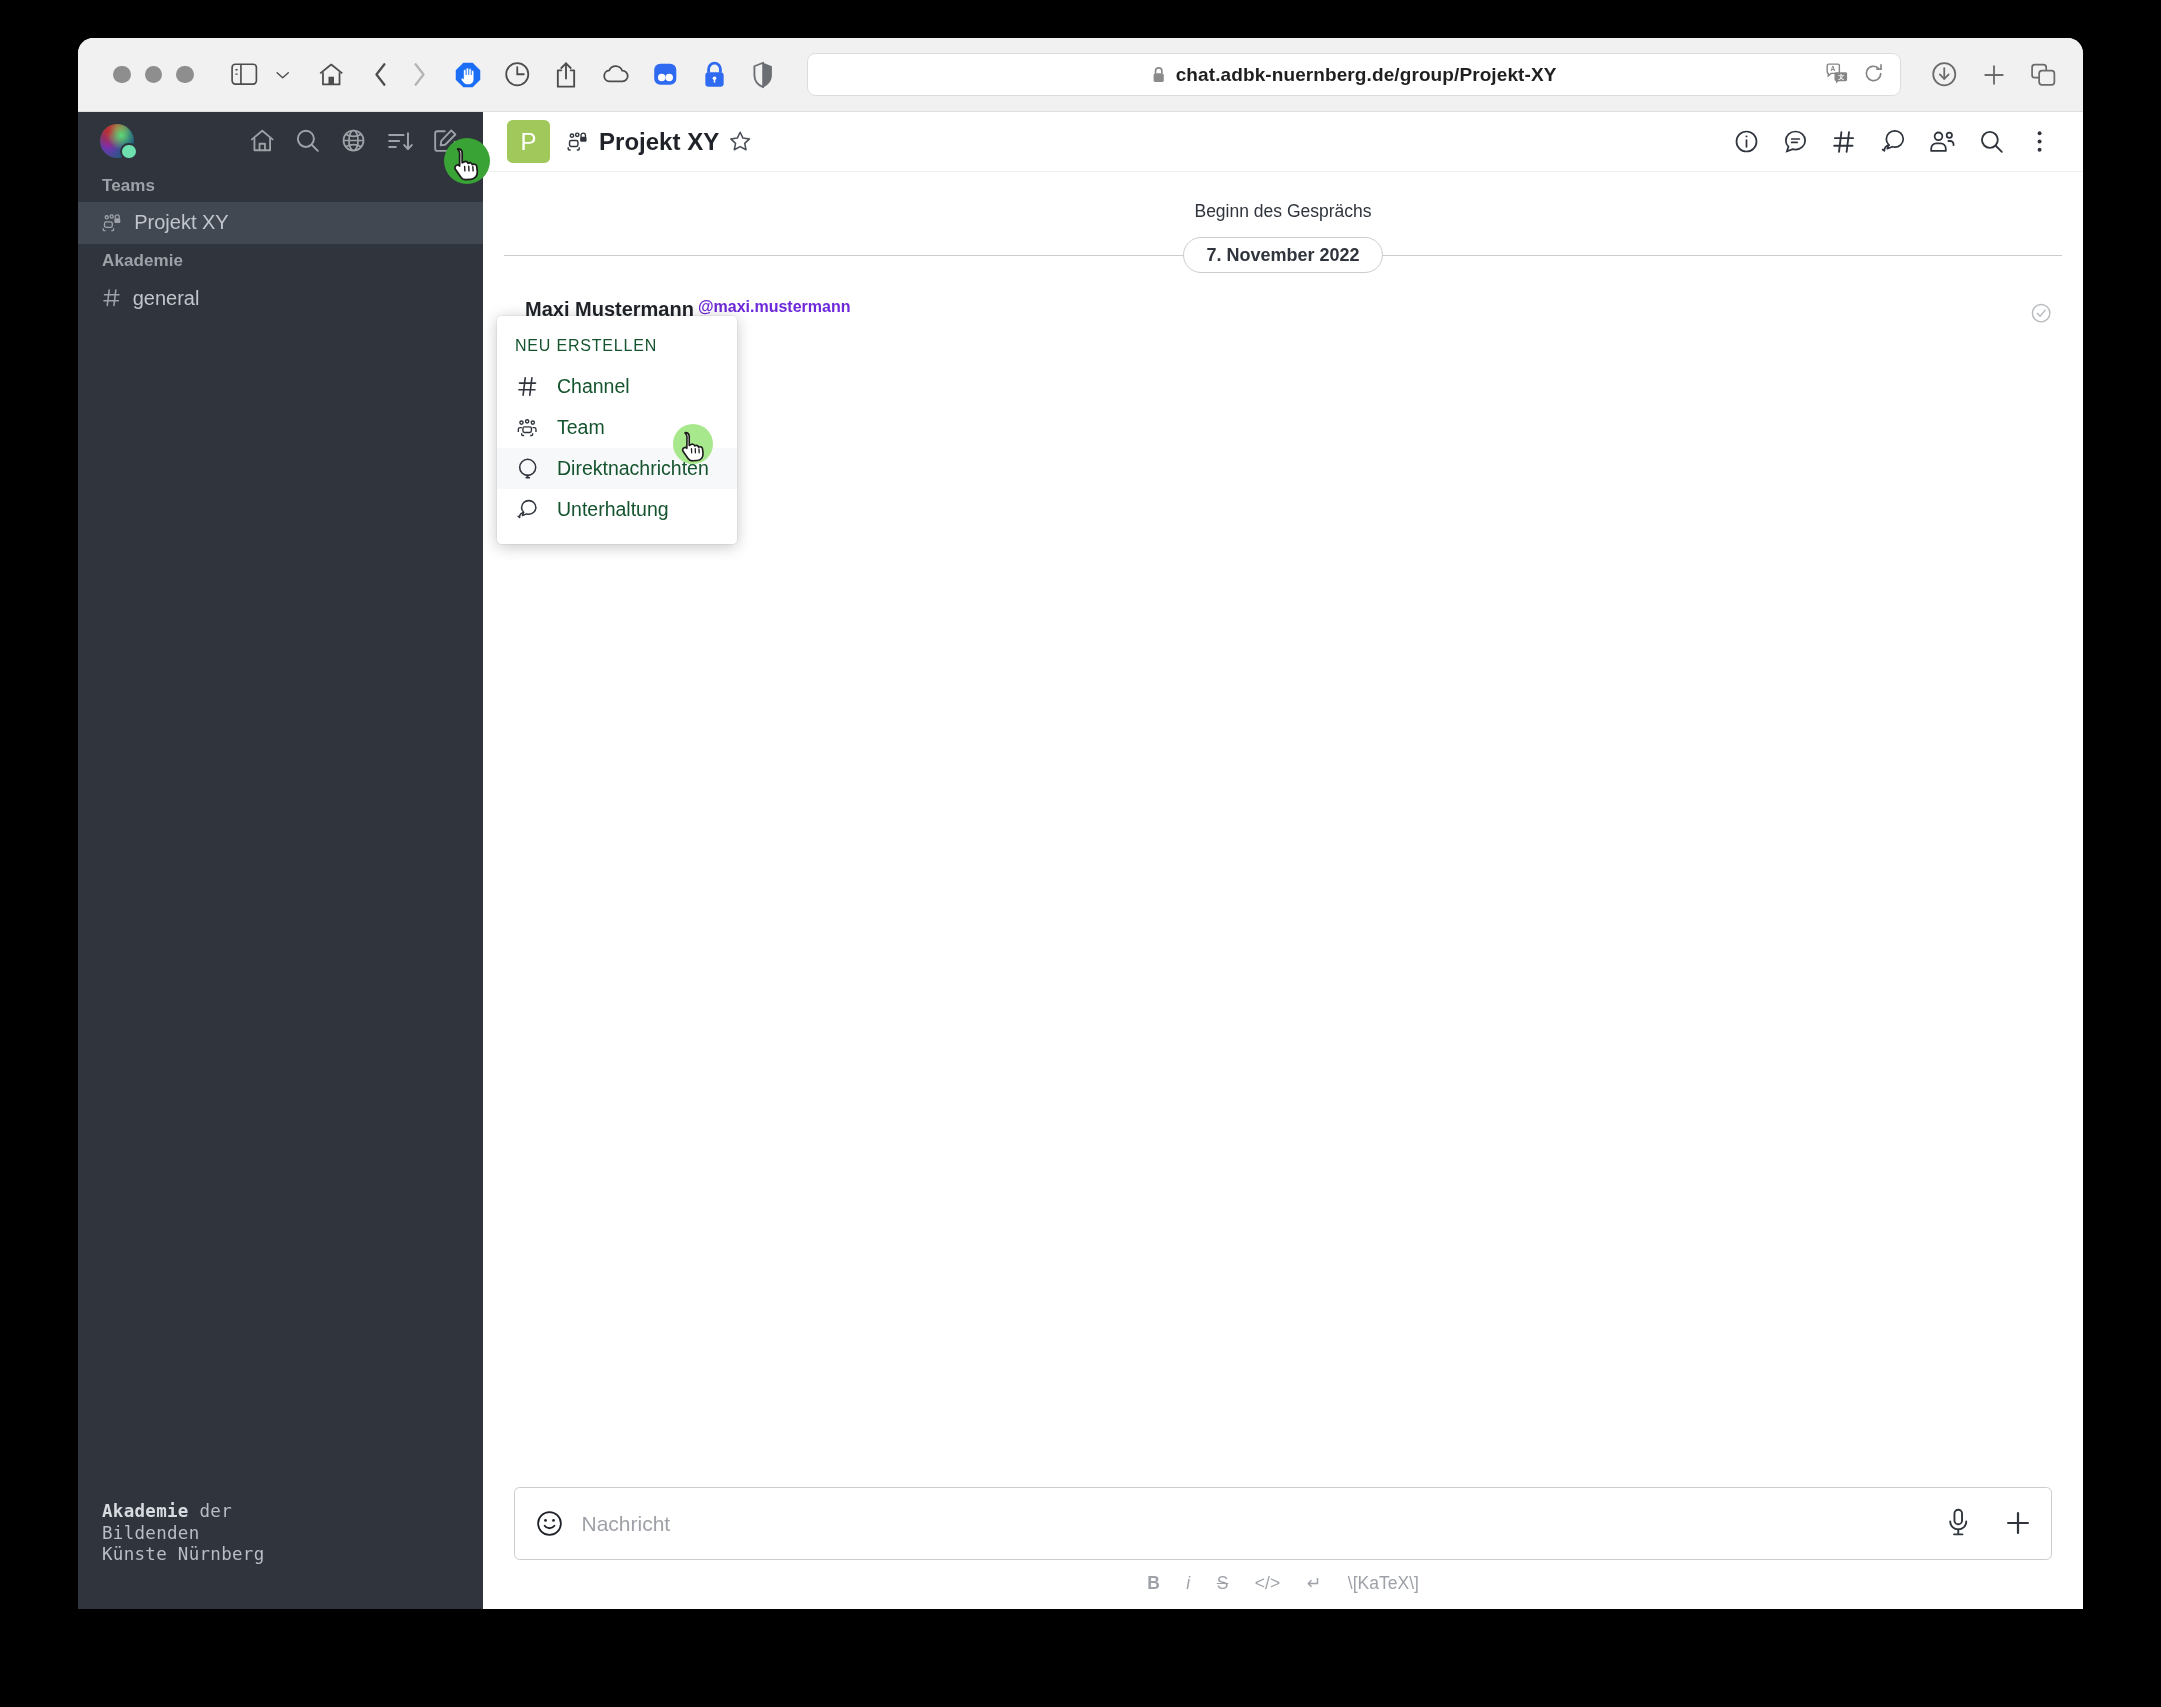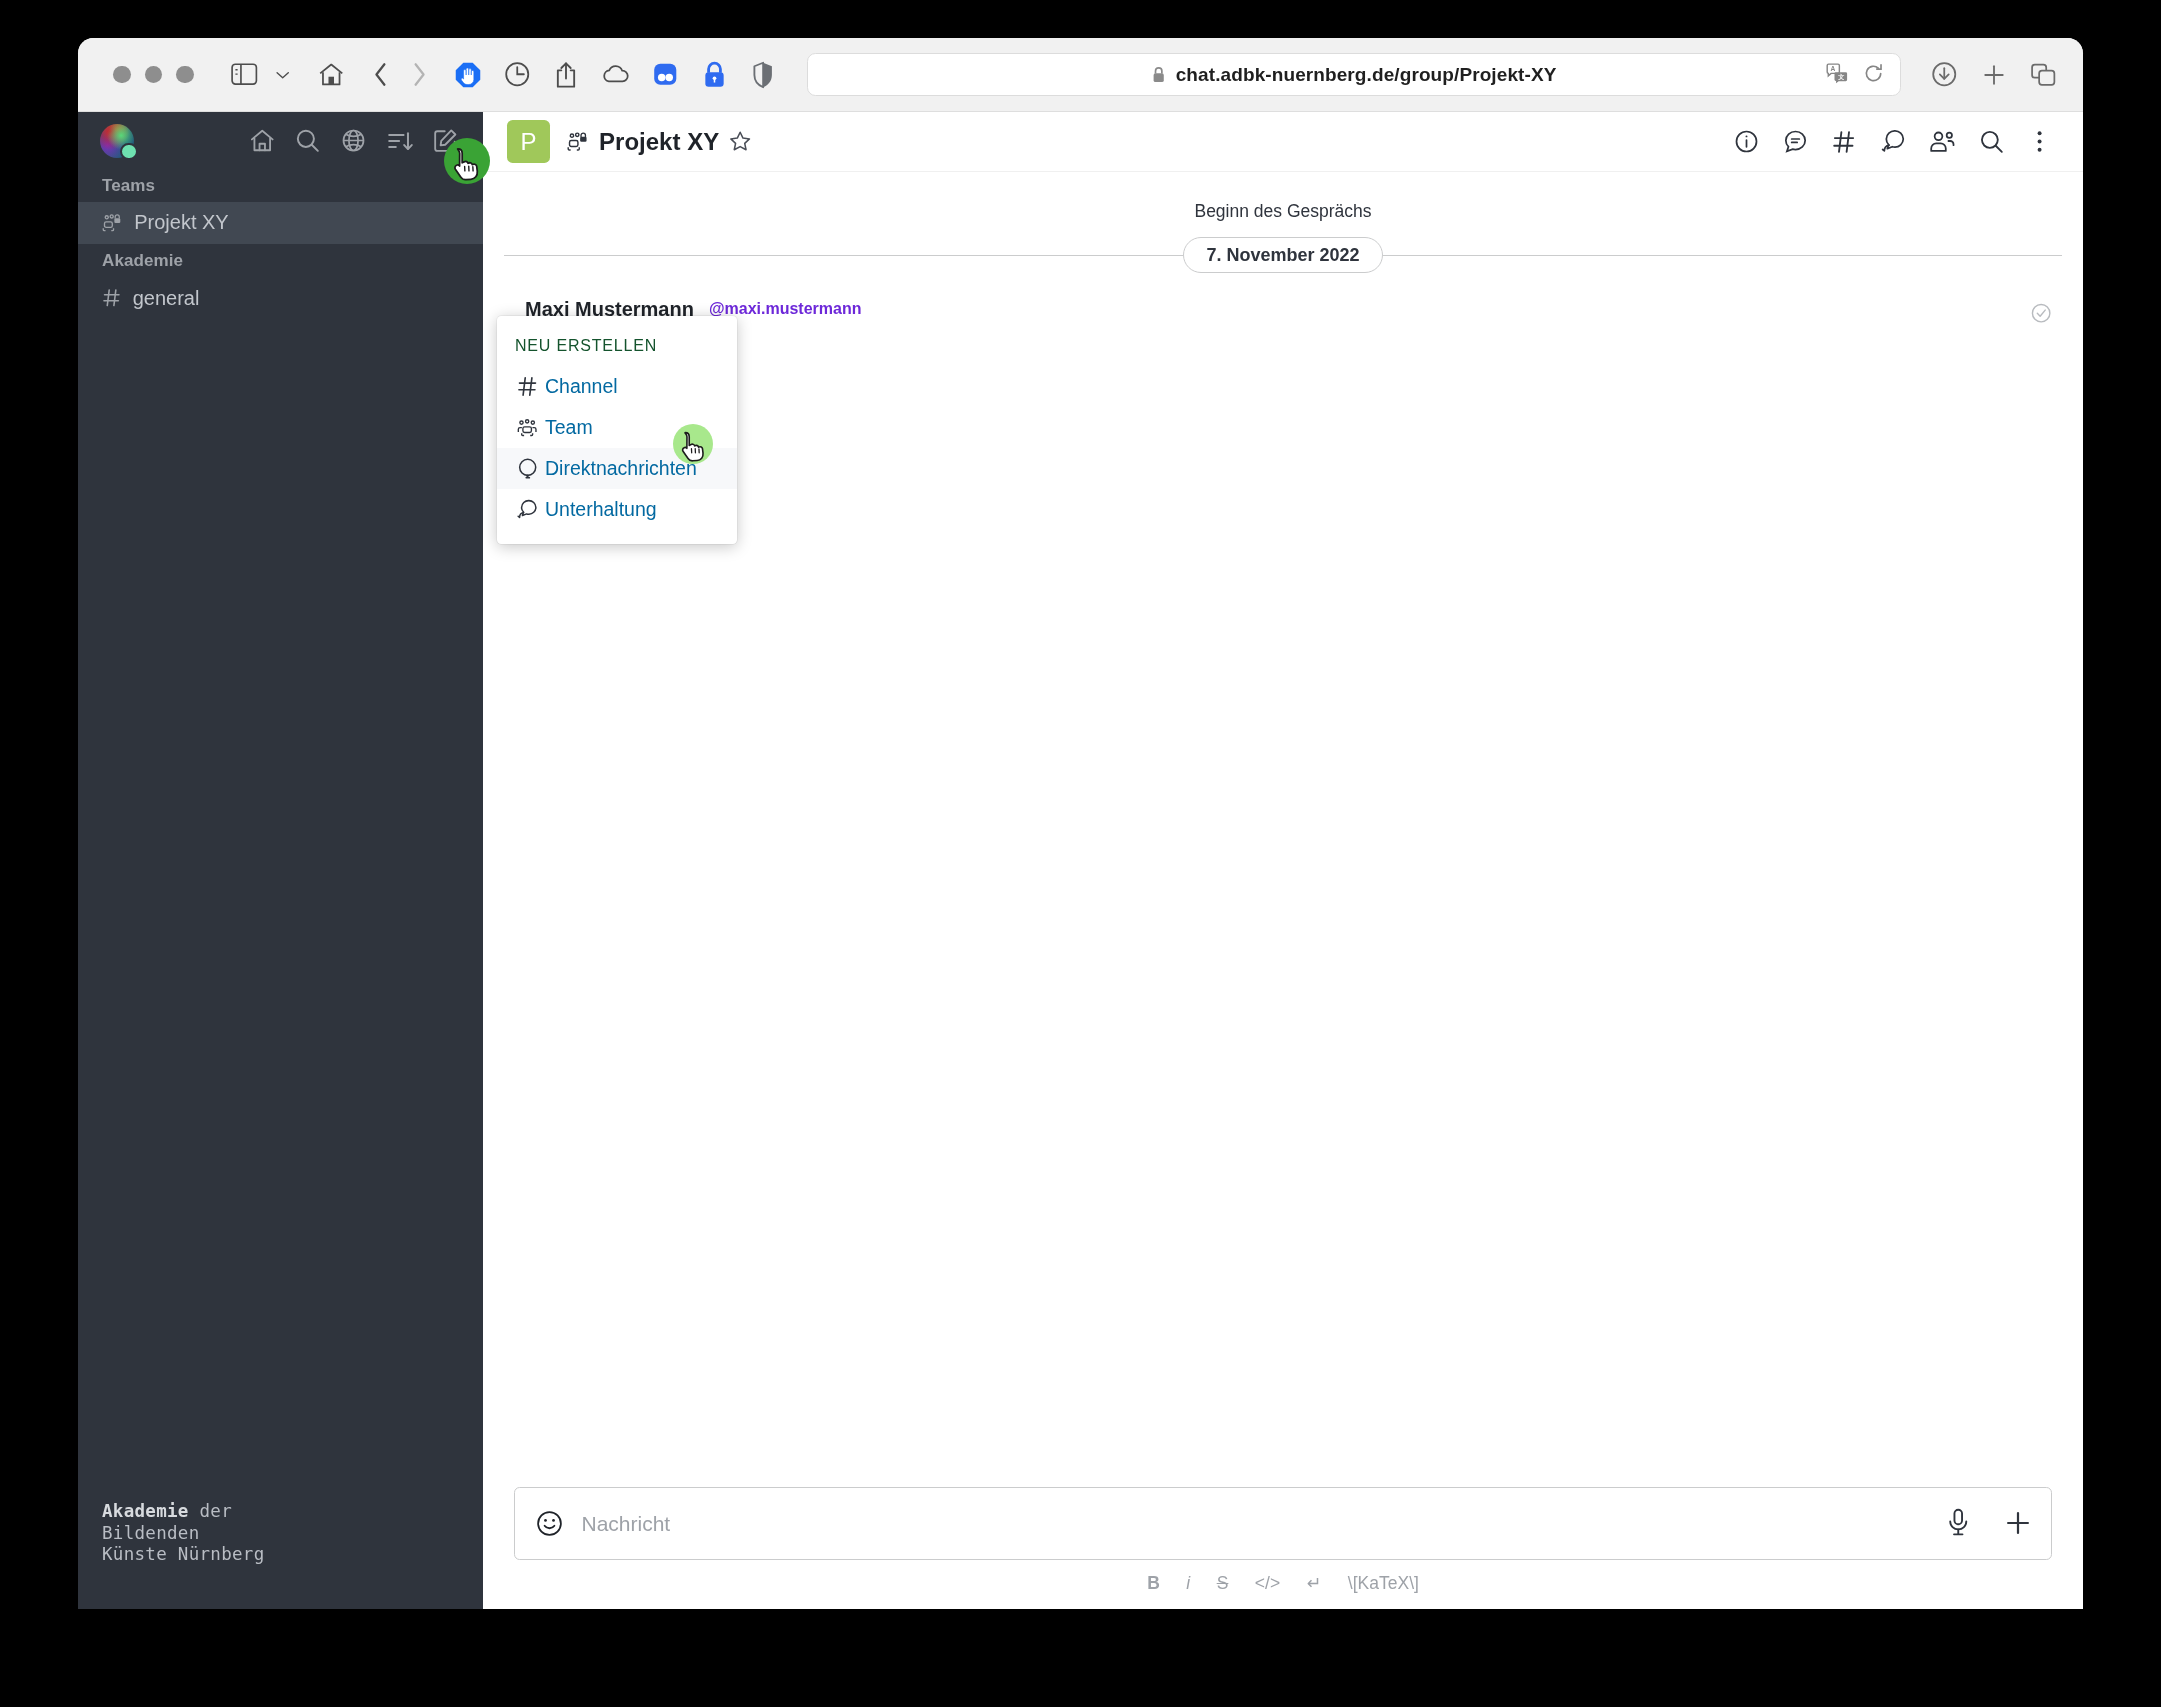--- a/index.html
+++ b/index.html
@@ -173,24 +173,24 @@
   }
   .dropdown-header {
     font-size: 16px;
     color: #14532d;
     letter-spacing: 0.8px;
     padding: 11.2px 18px 11.2px 18px;
   }
   .dropdown-item {
     display: flex;
     align-items: center;
-    gap: 6px;
+    gap: 18px;
     padding: 9px 18px;
     font-size: 19.5px;
-    color: #0369a1;
+    color: #14532d;
   }
   .dropdown-item.active { background: #f7f8fa; }
   .dd-icon { display: flex; align-items: center; justify-content: center; width: 24px; color: #2f343d; }
 
   
   .main { flex: 1; display: flex; flex-direction: column; background: #ffffff; min-width: 0; }
 
   .chat-header {
     height: 60px;
     display: flex;
@@ -240,21 +240,21 @@
     background: #ffffff;
     white-space: nowrap;
   }
   .message-row {
     display: flex;
     align-items: flex-start;
     padding: 25px 31px 0 42px;
     position: relative;
   }
   .msg-body { flex: 1; min-width: 0; }
-  .msg-meta { display: flex; align-items: center; gap: 15px; }
+  .msg-meta { display: flex; align-items: flex-start; gap: 4px; }
   .msg-author { font-size: 20px; font-weight: bold; color: #1f2329; }
   .msg-username { font-size: 16px; color: #6d28d9; font-weight: bold; }
   .msg-text { font-size: 19.5px; color: #2f343d; margin-top: 4.2px; }
   .msg-receipt { margin-left: auto; color: #b8bbbf; display: flex; align-items: center; padding-top: 4.2px; }
 
   
   .composer-area { flex: none; padding: 0 31px 0 31px; }
   .composer {
     border: 0.7px solid #cbcccd;
     border-radius: 5.6px;

